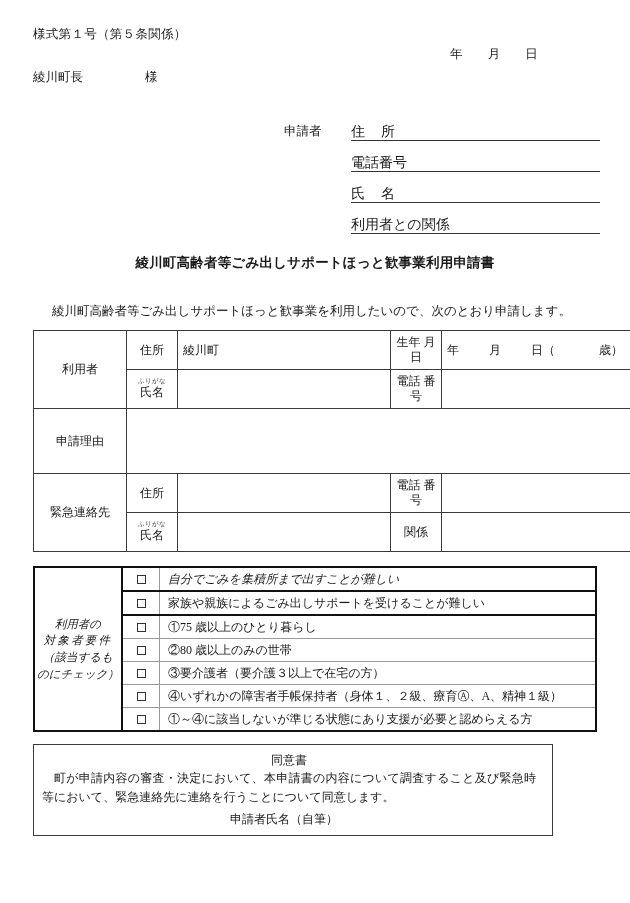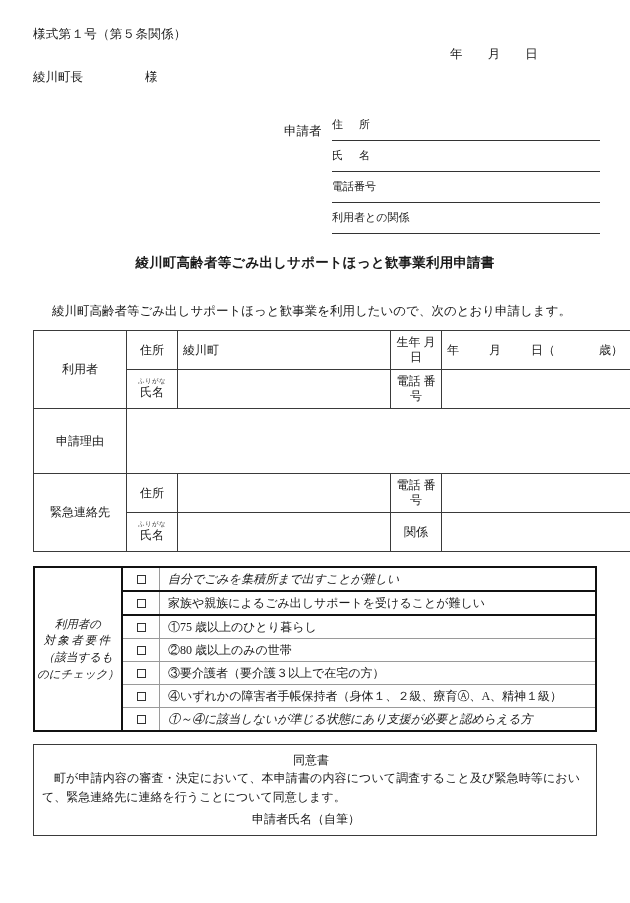--- a/index.html
+++ b/index.html
@@ -56,35 +56,36 @@
   .applicant-block {
     position: absolute;
     left: 284px;
     top: 110px;
     width: 316px;
   }
   .applicant-row {
     display: flex;
     align-items: flex-end;
     height: 31px;
+    gap: 19px;
   }
   .applicant-tag {
     font-size: 12.5px;
     width: 48px;
     flex: 0 0 48px;
     line-height: 1;
     padding-bottom: 4px;
   }
   .applicant-tag.blank { visibility: hidden; }
   .applicant-field {
     flex: 1 1 auto;
     border-bottom: 1px solid #333;
     line-height: 1;
-    padding-bottom: 10px;
-    font-size: 11px;
+    padding-bottom: 1px;
+    font-size: 14px;
   }
   .lbl-sp2 {
     display: inline-block;
     letter-spacing: 0;
   }
   .lbl-sp2 .c1 { margin-right: 16px; }
 
   
   .doc-title {
     position: absolute;
@@ -185,38 +186,38 @@
   }
   #req-table tr.thick-row td {
     border-top: 2px solid #701a75;
     border-bottom: 2px solid #111;
   }
   #req-table tr.thick-row:first-child td { border-top: none; font-style: italic; }
   #req-table tr.thick-row td.req-label {
     border-top: none;
     border-bottom: none;
   }
-  #req-table tr:last-child td { border-bottom: none; font-style: italic; }
+  #req-table tr:last-child td { border-bottom: none; }
   .checkbox-glyph {
     display: inline-block;
     width: 9px;
     height: 9px;
     border: 1px solid #333;
     box-sizing: border-box;
     vertical-align: middle;
   }
   .label-line { display: block; white-space: nowrap; }
   .label-line.spread { letter-spacing: 2.2px; }
 
   
   #consent-box {
     position: absolute;
     left: 33px;
     top: 744px;
-    width: 564px;
+    width: 520px;
     box-sizing: border-box;
     border: 1px solid #3a3a3a;
     padding: 6px 16px 7px 8px;
     font-size: 12px;
   }
   .consent-title {
     text-align: center;
     line-height: 1.5;
   }
   .consent-body {
@@ -246,37 +247,37 @@
 
   <div class="addressee">
     <span class="to-name">綾川町長</span><span>様</span>
   </div>
 
   <div class="applicant-block">
     <div class="applicant-row">
       <div class="applicant-tag">申請者</div>
       <div class="applicant-field">
         <span class="lbl-sp2"><span class="c1">住</span><span>所</span></span>
+      </div>
+    </div>
+    <div class="applicant-row">
+      <div class="applicant-tag blank"></div>
+      <div class="applicant-field">
+        <span>電話番号</span>
       </div>
     </div>
     <div class="applicant-row">
       <div class="applicant-tag blank"></div>
       <div class="applicant-field">
         <span class="lbl-sp2"><span class="c1">氏</span><span>名</span></span>
       </div>
     </div>
     <div class="applicant-row">
       <div class="applicant-tag blank"></div>
       <div class="applicant-field">
-        <span>電話番号</span>
-      </div>
-    </div>
-    <div class="applicant-row">
-      <div class="applicant-tag blank"></div>
-      <div class="applicant-field">
         <span>利用者との関係</span>
       </div>
     </div>
   </div>
 
   <div class="doc-title">綾川町高齢者等ごみ出しサポートほっと歓事業利用申請書</div>
 
   <div class="intro">綾川町高齢者等ごみ出しサポートほっと歓事業を利用したいので、次のとおり申請します。</div>
 
   <table class="tbl" id="main-table">

